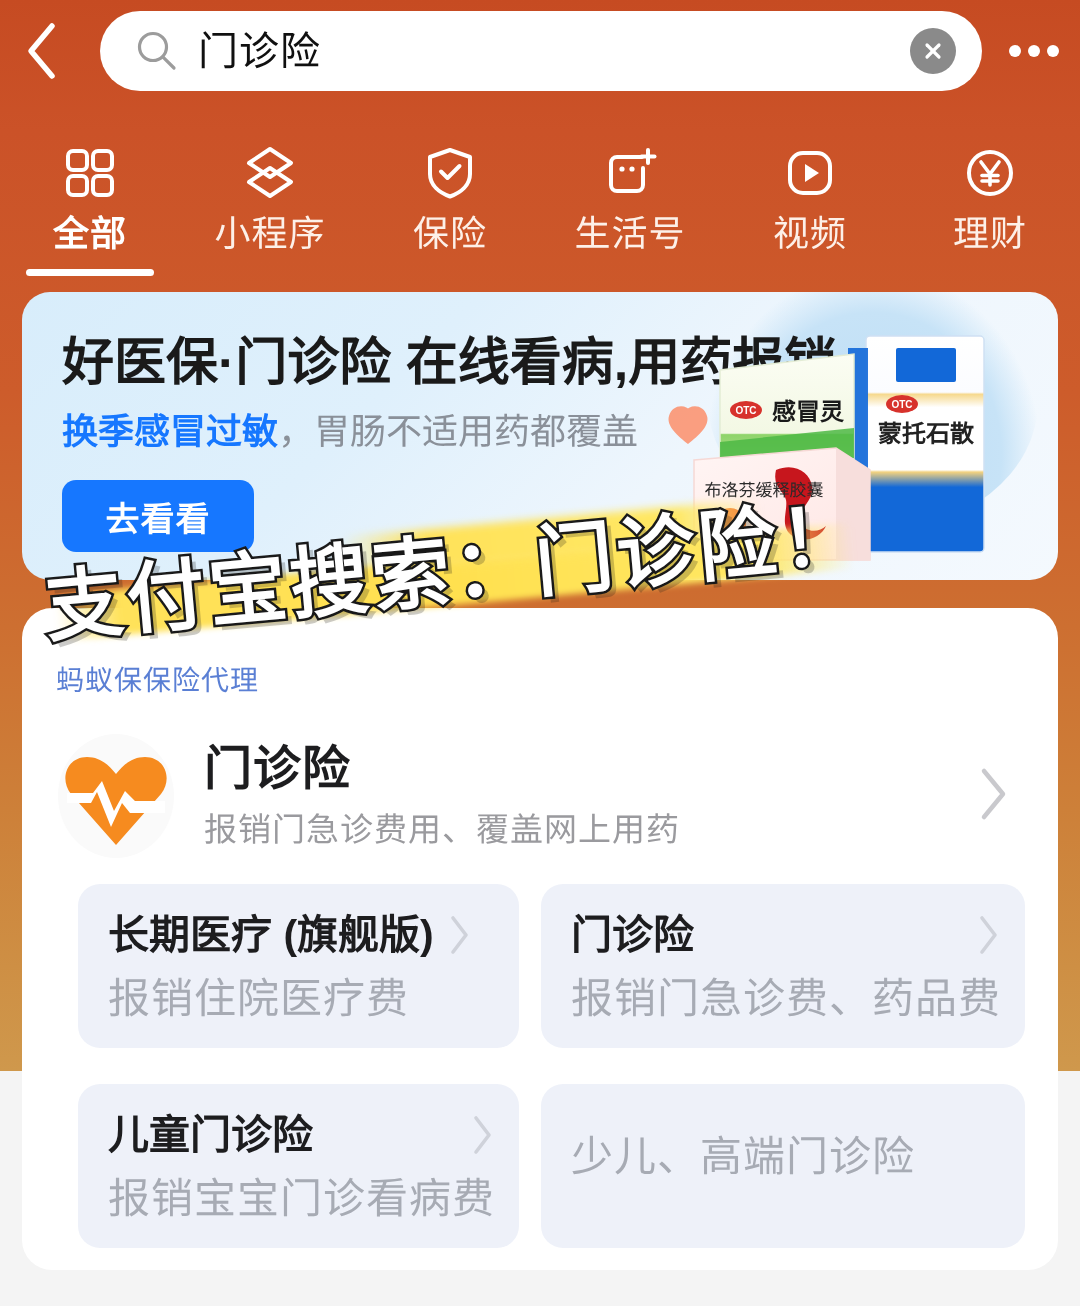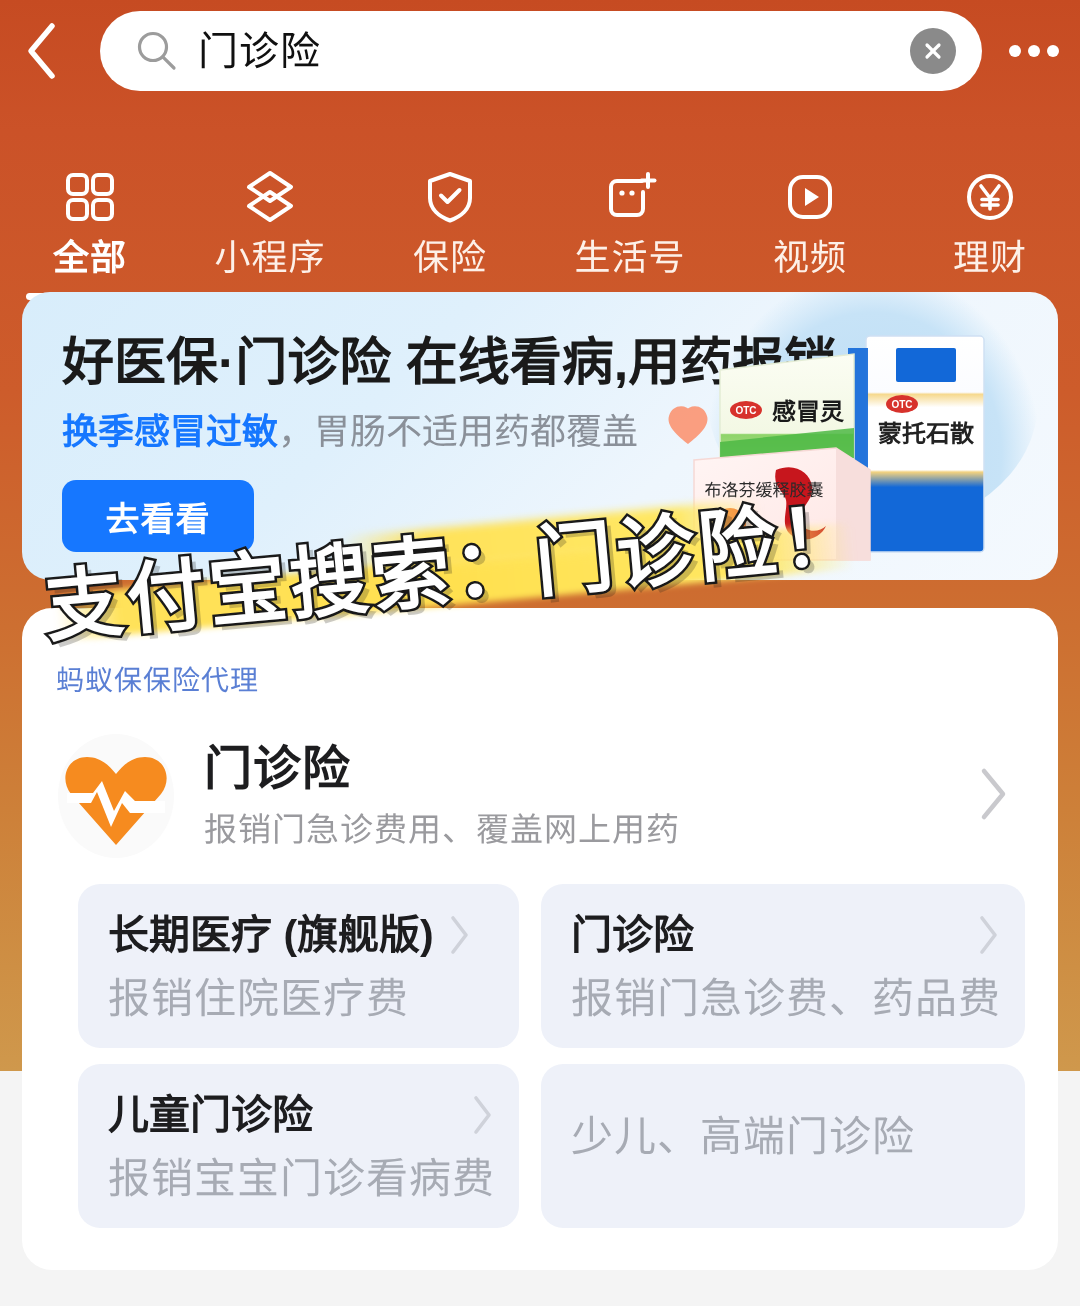--- a/index.html
+++ b/index.html
@@ -45,21 +45,21 @@
   .clear-btn svg{display:block;}
   .more-btn{
     flex:0 0 92px;width:92px;height:102px;display:flex;align-items:center;justify-content:center;
     cursor:pointer;gap:7px;
   }
   .more-btn i{display:block;width:12px;height:12px;border-radius:50%;background:#fff;}
 
   
   .tabs{
     position:absolute;left:0;top:118px;width:1080px;height:160px;
-    display:flex;align-items:flex-end;
+    display:flex;align-items:center;
   }
   .tab{
     flex:1 1 0;display:flex;flex-direction:column;align-items:center;
     cursor:pointer;position:relative;
   }
   .tab .ticon{height:62px;display:flex;align-items:center;justify-content:center;}
   .tab .tlabel{
     margin-top:10px;font-size:36px;color:#fdf0e8;line-height:1.1;
     letter-spacing:1px;white-space:nowrap;
   }
@@ -117,21 +117,21 @@
     font-size:48px;font-weight:bold;color:#1d1d1f;line-height:1.1;letter-spacing:1px;
   }
   .result-desc{
     margin-top:16px;font-size:33px;color:#9a9a9e;line-height:1.1;letter-spacing:1px;
   }
   .row-chevron{flex:0 0 auto;padding-right:14px;}
 
   
   .grid{
     position:absolute;left:56px;top:276px;width:940px;
-    display:grid;grid-template-columns:1fr 1fr;gap:16px 22px;
+    display:grid;grid-template-columns:1fr 1fr;gap:36px 22px;
   }
   .gcell{
     height:164px;background:#eef1f9;border-radius:22px;
     padding:30px 24px 0 30px;box-sizing:border-box;cursor:pointer;position:relative;
   }
   .gcell-top{display:flex;align-items:center;}
   .gcell-title{
     font-size:41px;font-weight:bold;color:#1d1d1f;line-height:1;letter-spacing:0px;
     white-space:nowrap;
   }

